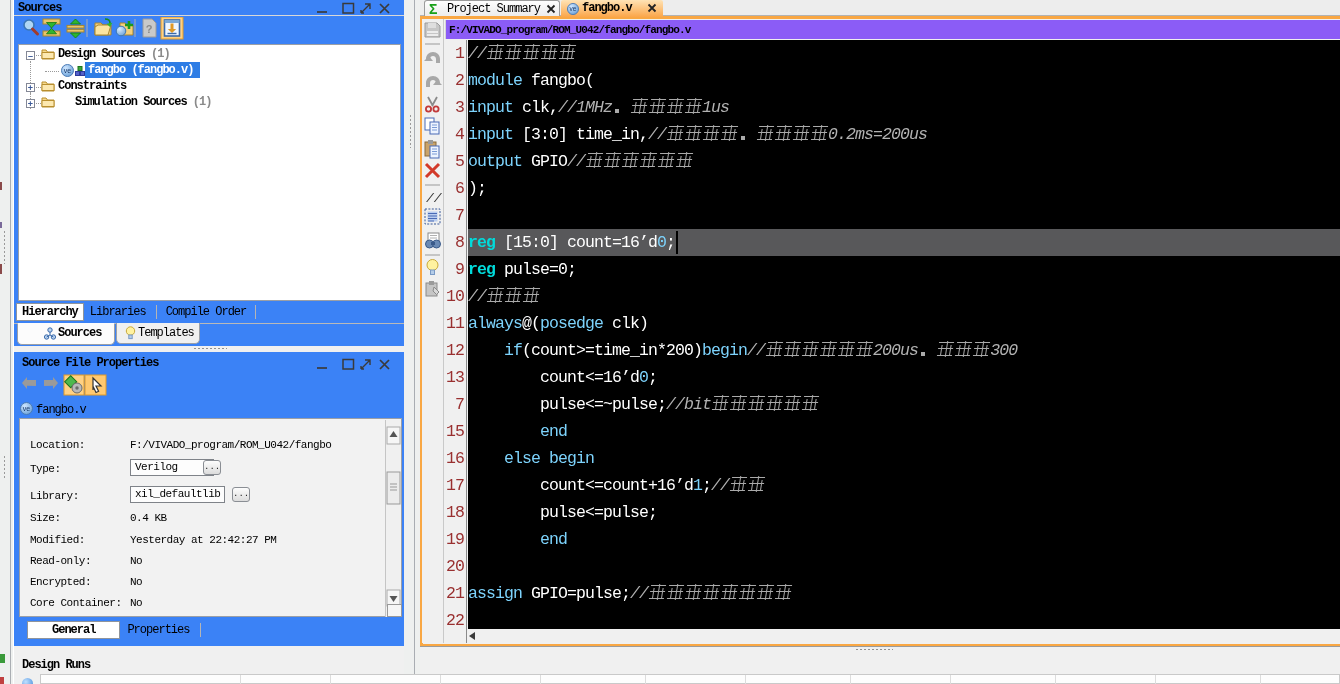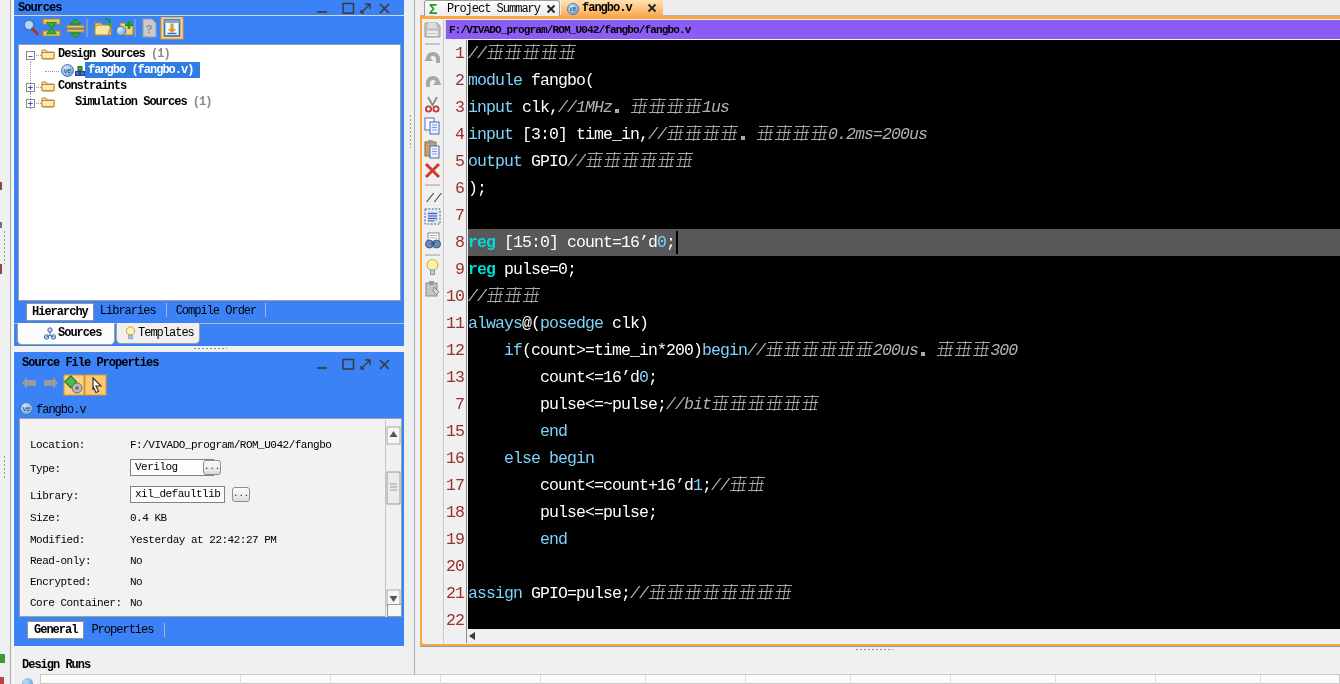--- a/index.html
+++ b/index.html
@@ -164,21 +164,21 @@
     <div class="abs" style="left:11px;top:48px;width:1px;height:16px;border-left:1px dotted #9a9a9a"></div>
     <div class="pm" style="left:7px;top:54px">+</div>
     <div class="abs" style="left:17px;top:58px;width:5px;height:1px;border-top:1px dotted #9a9a9a"></div>
     <svg class="abs" style="left:22px;top:51px" width="14" height="12" viewBox="0 0 14 12">
           <path d="M1 2h4l1.5 2H13v7H1z" fill="#f6d98d" stroke="#b98f2f" stroke-width="1"></path>
           <path d="M1 4.5h12v6H1z" fill="#fce8b0" stroke="#b98f2f" stroke-width="1"></path>
         </svg>
     <div class="trow" style="left:56px;top:50px">Simulation Sources <span class="gray">(1)</span></div>
   </div>
 
-  <div class="abs" style="left:12px;top:303px;height:18px;display:flex;">
+  <div class="abs" style="left:2px;top:303px;height:18px;display:flex;align-items:center">
     <span class="tabtxt selbox" style="padding:1px 5px">Hierarchy</span>
     <span class="tabtxt" style="padding:1px 6px">Libraries</span>
     <span class="tbsep" style="height:14px"></span>
     <span class="tabtxt" style="padding:1px 5px">Compile Order</span>
     <span class="tbsep" style="height:14px"></span>
   </div>
 
   <div class="abs" style="left:0px;top:323px;width:390px;height:23px;border-top:1px solid #b9b9b9"></div>
   <div class="abs" style="left:3px;top:323px;width:98px;height:22px;background:#fcfcfc;border:1px solid #9b9fa6;border-top:1px solid #fcfcfc;border-radius:0 0 5px 5px"></div>
   <svg class="abs" style="left:30px;top:327px" width="12" height="13" viewBox="0 0 12 13">
@@ -266,21 +266,21 @@
         <rect x="1" y="52" width="13" height="32" fill="#ececec" stroke="#999"></rect>
             <path d="M4 64h7M4 67h7M4 70h7" stroke="#999"></path>
         <rect x="1" y="170" width="13" height="16" fill="#f6f6f6" stroke="#aaa"></rect>
             <path d="M7.5 182l4-6h-8z" fill="#555"></path>
       </svg>
     </div>
   </div>
   <div class="abs" style="left:373px;top:252px;width:15px;height:13px;background:#f6f6f6;border:1px solid #999"></div>
 
   <div class="abs" style="left:13px;top:268px;height:20px;display:flex;align-items:center">
-    <span class="tabtxt selbox" style="padding:1px 6px">General</span>
+    <span class="tabtxt selbox" style="padding:1px 24px">General</span>
     <span class="tabtxt" style="padding:1px 7px">Properties</span>
     <span class="tbsep" style="height:14px"></span>
   </div>
 </div>
 
 <div class="abs" style="left:404px;top:0;width:16px;height:684px;background:#eef0ef">
   <div class="abs" style="left:10px;top:0;width:1px;height:684px;background:#a9adb2"></div>
   <div class="vdots" style="left:5px;top:114px;height:34px"></div>
 </div>
 

